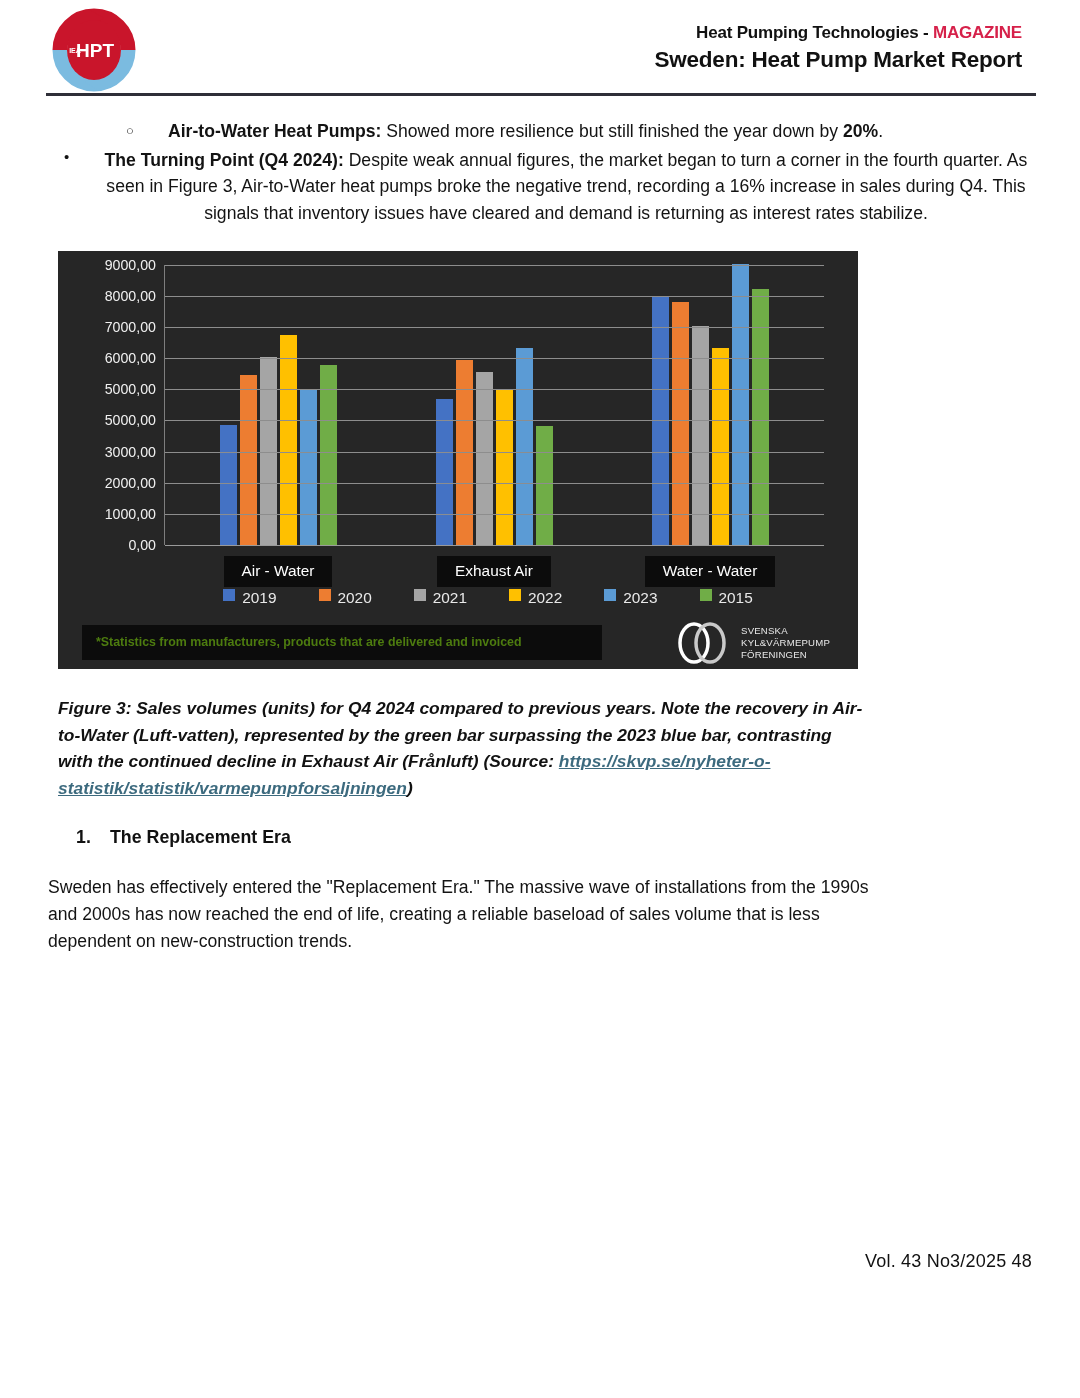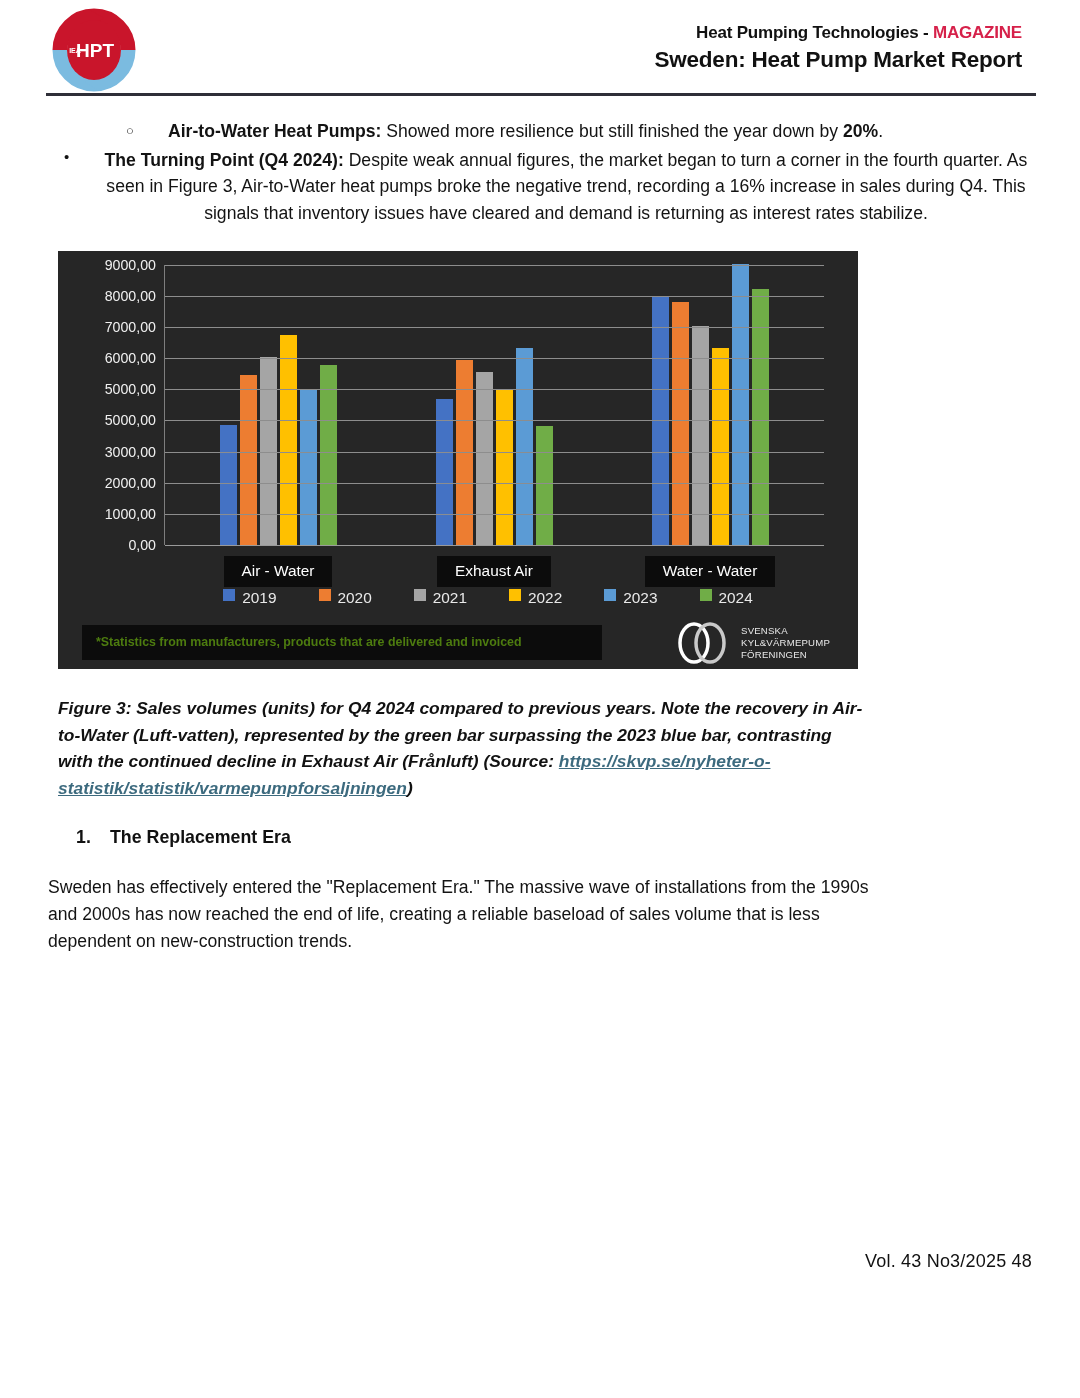--- a/index.html
+++ b/index.html
@@ -417,21 +417,21 @@
           <div class="legend-item">
             <span class="legend-swatch" style="background: rgb(255, 192, 0);"></span>
             <span>2022</span>
           </div>
           <div class="legend-item">
             <span class="legend-swatch" style="background: rgb(91, 155, 213);"></span>
             <span>2023</span>
           </div>
           <div class="legend-item">
             <span class="legend-swatch" style="background: rgb(112, 173, 71);"></span>
-            <span>2024</span>
+            <span>2015</span>
           </div>
         </div>
 
       <div class="fig-footer">
         <div class="footnote">*Statistics from manufacturers, products that are delivered and invoiced</div>
         <div class="skvp">
           <svg width="60" height="44" viewBox="0 0 60 44">
             <ellipse cx="22" cy="22" rx="14" ry="19" fill="none" stroke="#ffffff" stroke-width="3.5"></ellipse>
             <ellipse cx="38" cy="22" rx="14" ry="19" fill="none" stroke="#c9c9c9" stroke-width="3.5"></ellipse>
           </svg>

